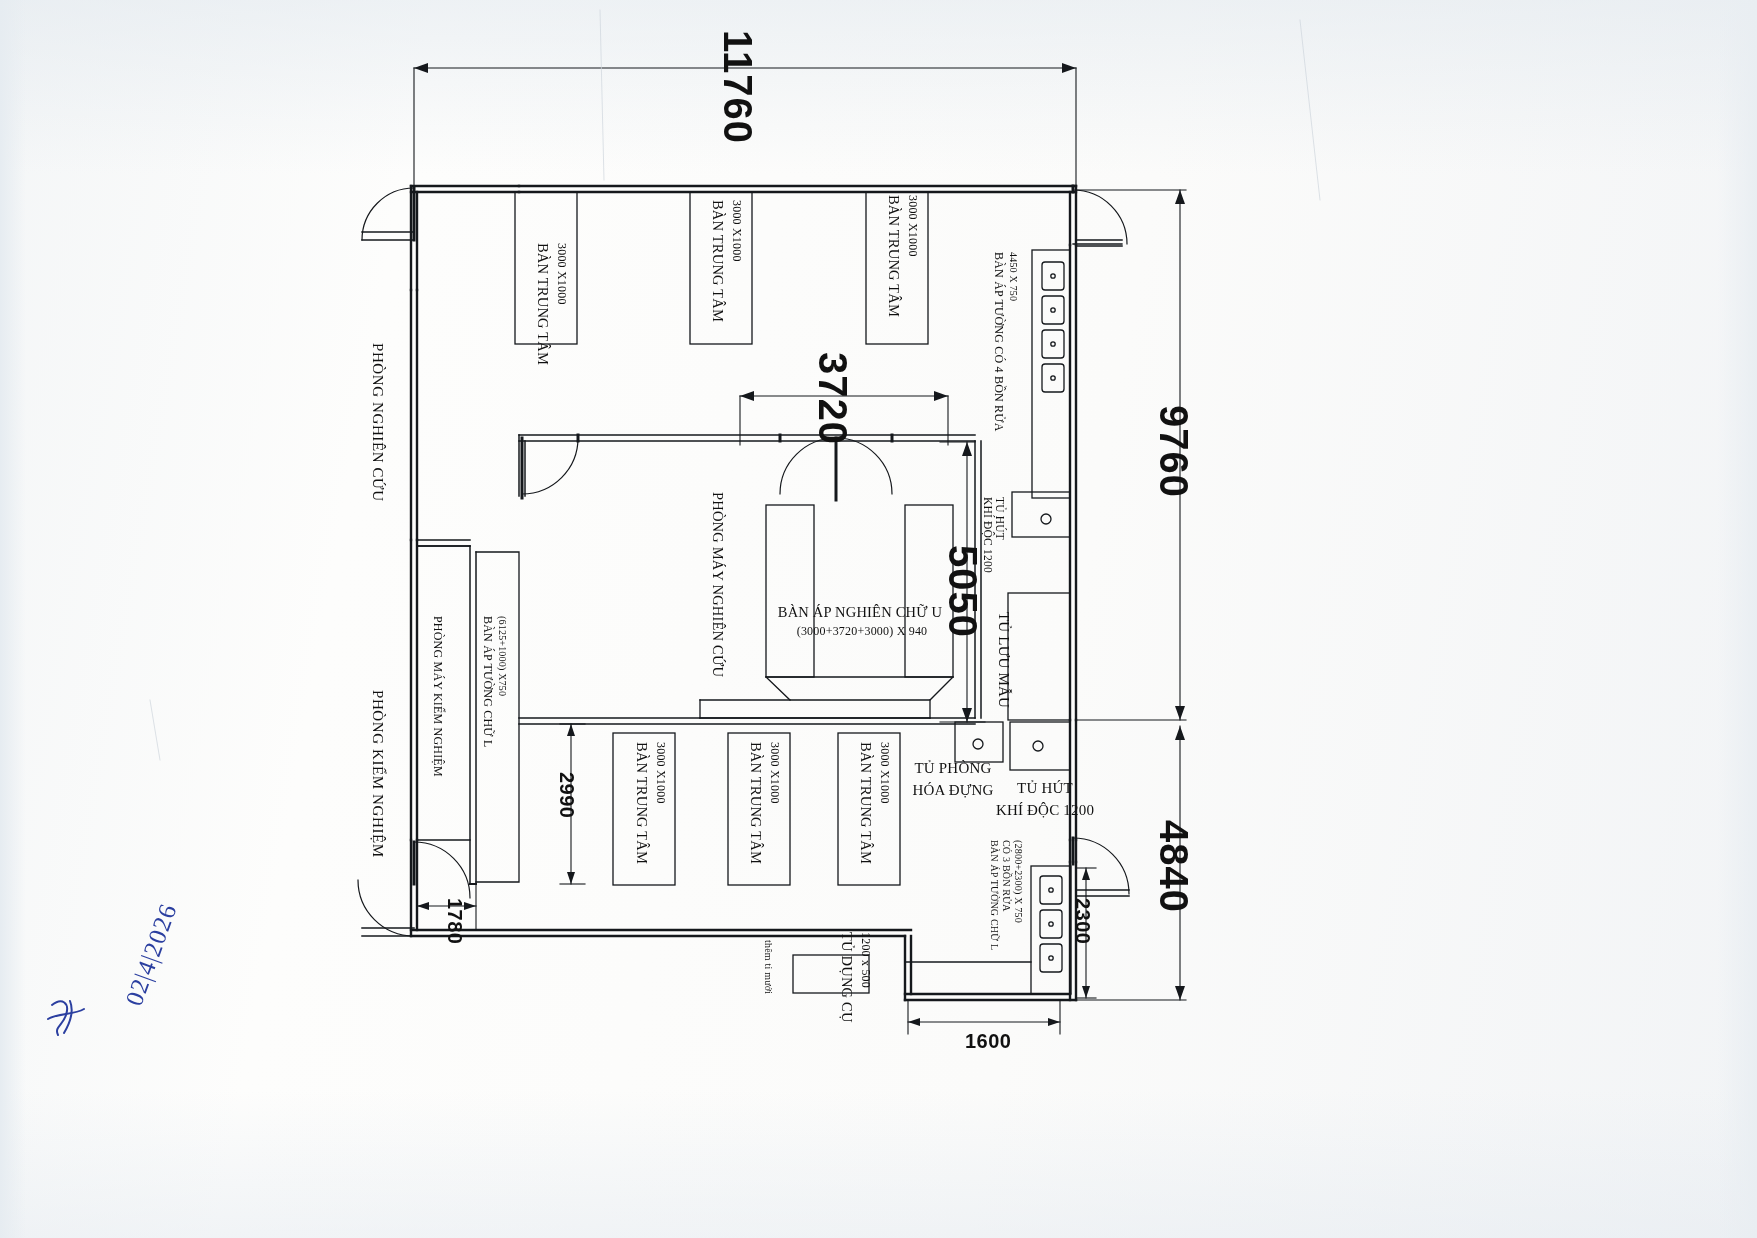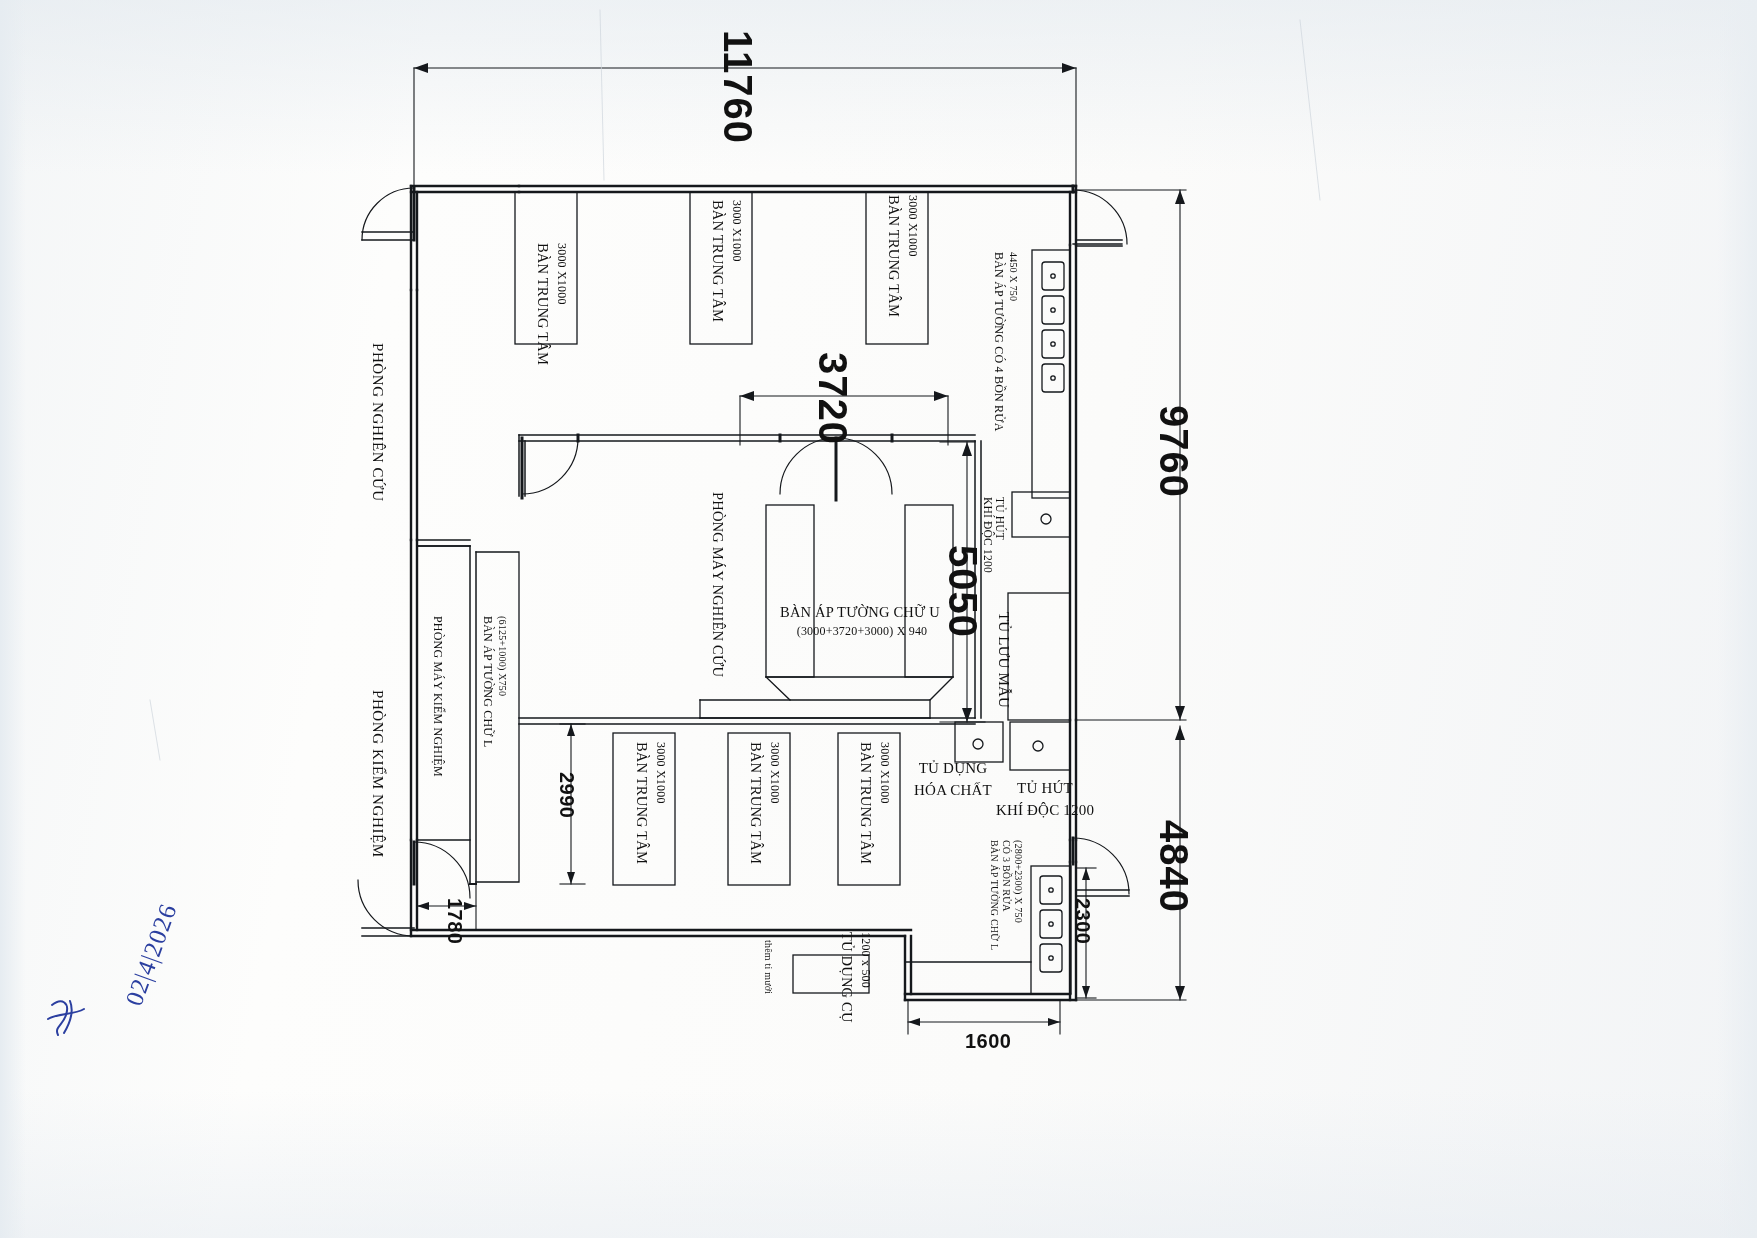--- a/index.html
+++ b/index.html
@@ -356,38 +356,38 @@
 
 <div class="lbl furn rot90" style="left:874px; top:742px;">BÀN TRUNG TÂM</div>
 <div class="lbl furn-sm rot90" style="left:891px; top:742px;">3000 X1000</div>
 
 <div class="lbl furn-sm rot90" style="left:1005px; top:252px;">BÀN ÁP TƯỜNG CÓ 4 BỒN RỬA</div>
 <div class="lbl furn-xs rot90" style="left:1019px; top:252px;">4450 X 750</div>
 
 <div class="lbl furn-sm rot90" style="left:494px; top:616px;">BÀN ÁP TƯỜNG CHỮ L</div>
 <div class="lbl furn-xs rot90" style="left:508px; top:616px;">(6125+1000) X750</div>
 
-<div class="lbl furn ctr" style="left:770px; top:604px; width:180px;">BÀN ÁP TƯỜNG CHỮ U</div>
+<div class="lbl furn ctr" style="left:770px; top:604px; width:180px;">BÀN ÁP NGHIÊN CHỮ U</div>
 <div class="lbl furn-sm ctr" style="left:762px; top:625px; width:200px;">(3000+3720+3000) X 940</div>
 
 <div class="lbl furn-xs rot90" style="left:1000px; top:840px;">BÀN ÁP TƯỜNG CHỮ L</div>
 <div class="lbl furn-xs rot90" style="left:1012px; top:840px;">CÓ 3 BỒN RỬA</div>
 <div class="lbl furn-xs rot90" style="left:1024px; top:840px;">(2800+2300) X 750</div>
 
 <div class="lbl furn rot90" style="left:855px; top:932px;">TỦ DỤNG CỤ</div>
 <div class="lbl furn-sm rot90" style="left:872px; top:932px;">1200 x 500</div>
 <div class="lbl furn-xs rot90" style="left:774px; top:940px;">thêm ti mưới</div>
 
 <div class="lbl equip-sm rot90" style="left:1006px; top:497px;">TỦ HÚT</div>
 <div class="lbl equip-sm rot90" style="left:994px; top:497px;">KHÍ ĐỘC 1200</div>
 
 <div class="lbl equip rot90" style="left:1012px; top:612px;">TỦ LƯU MẪU</div>
 
-<div class="lbl equip ctr" style="left:898px; top:760px; width:110px;">TỦ DỤNG</div>
-<div class="lbl equip ctr" style="left:898px; top:782px; width:110px;">HÓA CHẤT</div>
+<div class="lbl equip ctr" style="left:898px; top:760px; width:110px;">TỦ PHÒNG</div>
+<div class="lbl equip ctr" style="left:898px; top:782px; width:110px;">HÓA ĐỰNG</div>
 
 <div class="lbl equip ctr" style="left:1000px; top:780px; width:90px;">TỦ HÚT</div>
 <div class="lbl equip ctr" style="left:980px; top:802px; width:130px;">KHÍ ĐỘC 1200</div>
 
 <div class="ink handdate" style="left:120px; top:1000px;">02|4|2026</div>
 
 <svg style="position:absolute; left:40px; top:985px; width:70px; height:70px;" viewBox="0 0 70 70">
   <g fill="none" stroke="#2b3fa0" stroke-width="2" stroke-linecap="round">
     <path d="M12 20 C22 12, 30 18, 26 30 C23 40, 14 42, 18 50"></path>
     <path d="M8 34 C18 28, 34 30, 44 24"></path>

